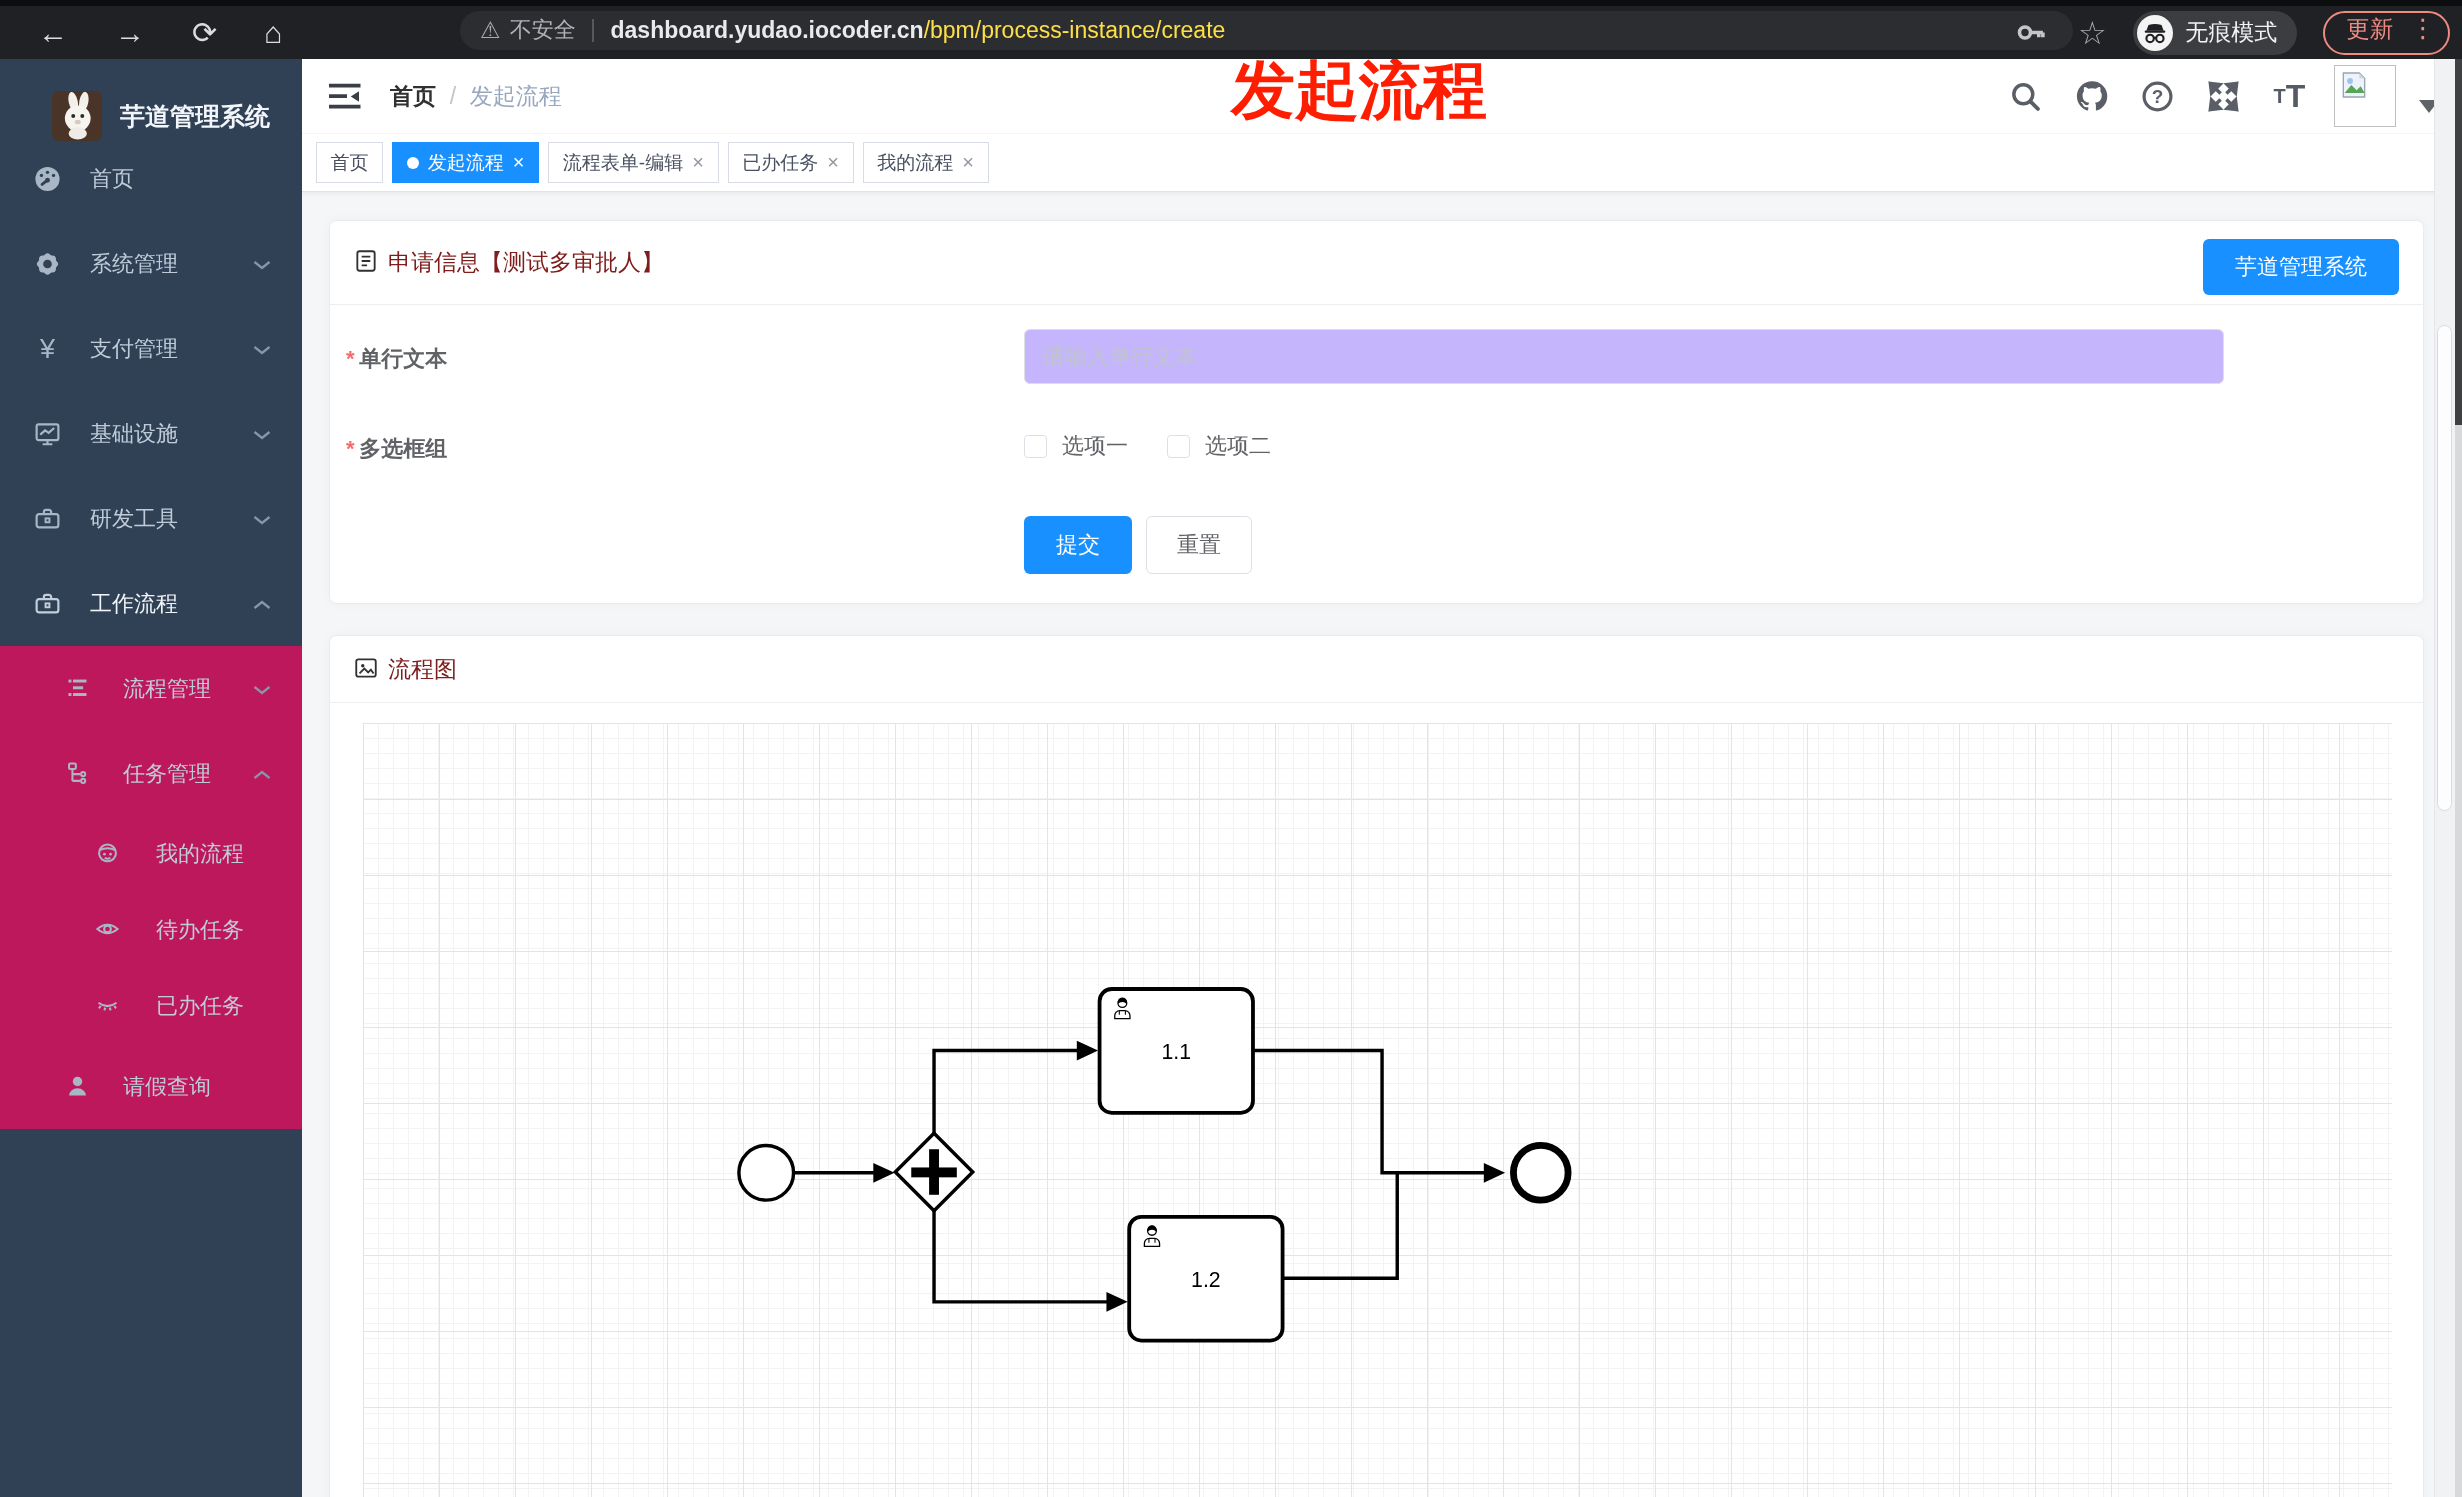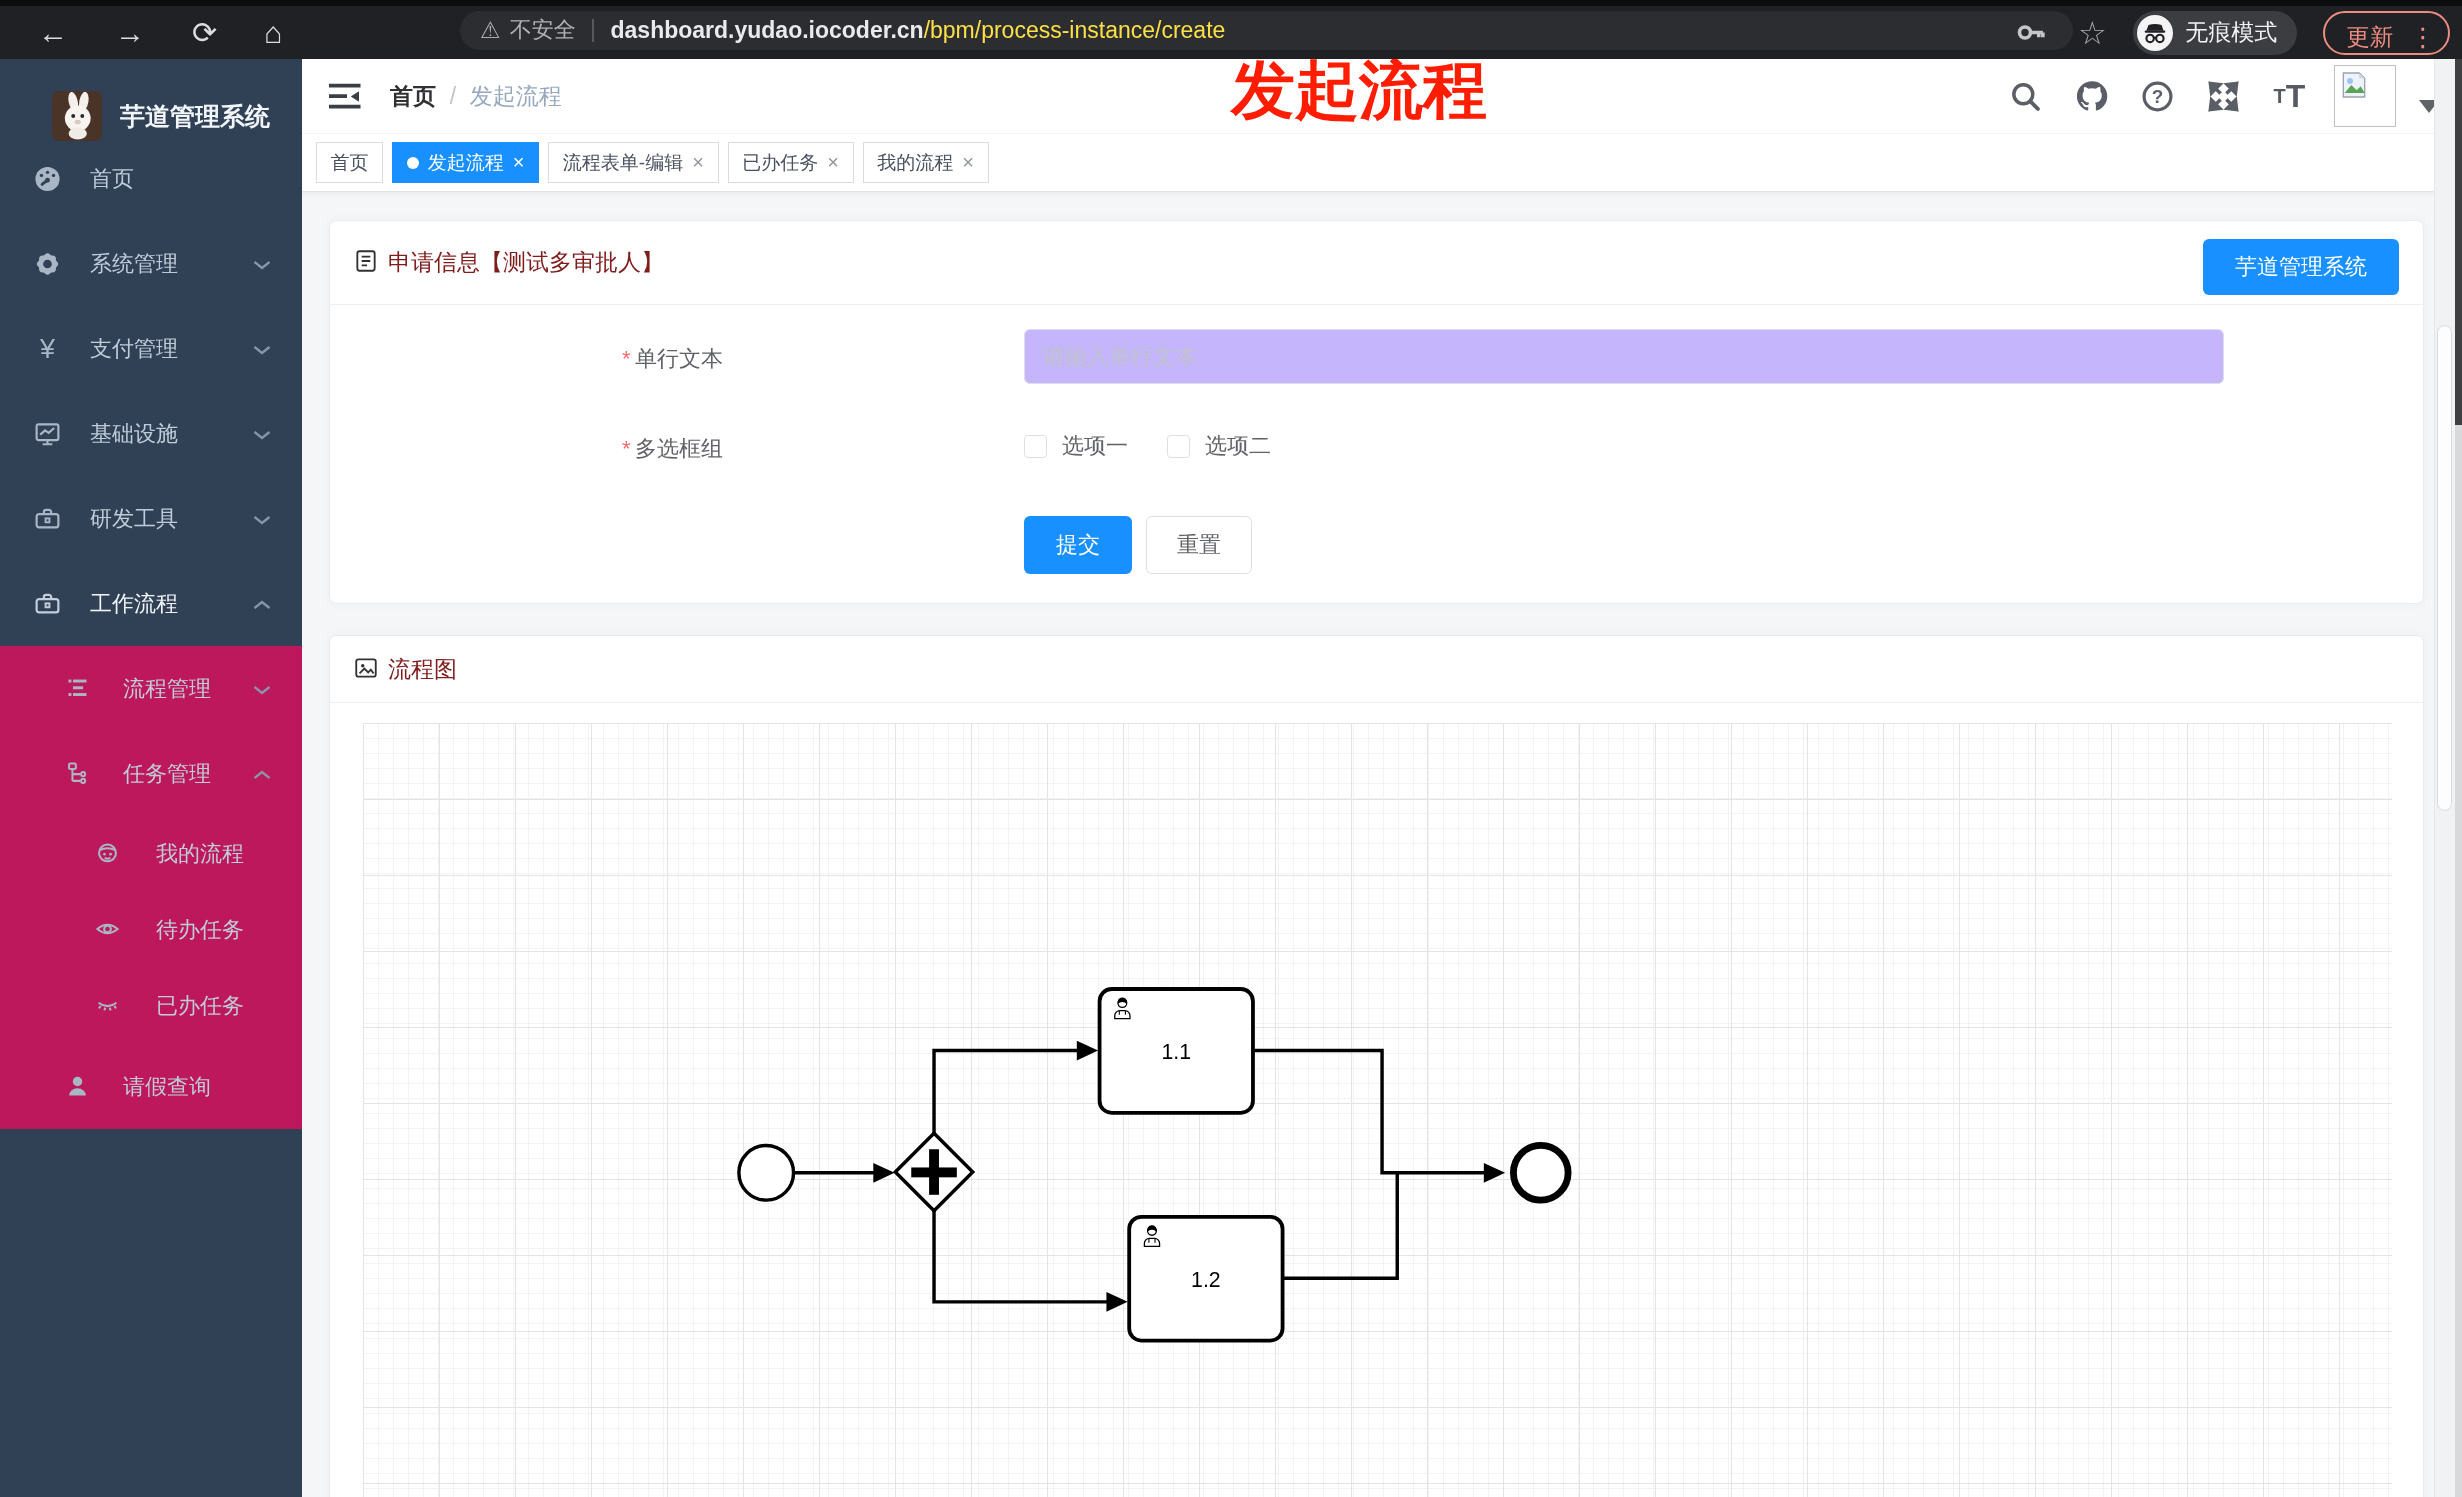--- a/index.html
+++ b/index.html
@@ -16,21 +16,21 @@
   .warn-glyph { font-size:23px; color:#a9adb2; margin-right:9px; }
   .security-label { font-size:22px; color:#aeb2b7; }
   .url-sep { width:1.5px; height:23px; background:#55585c; margin:0 16.7px; }
   .url-domain { font-size:23px; color:#e9eaec; font-weight:bold; }
   .url-path { font-size:23px; color:#fde047; }
   .chrome-right { position:absolute; right:12px; top:6px; height:53px; display:flex; align-items:center; gap:26px; }
   .star-glyph { font-size:32px; color:#a7abb0; }
   .incog-badge { height:44px; border-radius:22px; background:#3b3d40; display:flex; align-items:center; padding:0 20px 0 4.6px; gap:12px; }
   .incog-circle { width:36px; height:36px; border-radius:50%; background:#f4f4f5; display:flex; align-items:center; justify-content:center; }
   .incog-label { font-size:23px; color:#f1f2f3; }
-  .update-pill { height:44px; border:2.3px solid #ef8b80; border-radius:22px; display:flex; align-items:flex-end; padding:0 12px 0 21px; gap:16.7px; }
+  .update-pill { height:44px; border:2.3px solid #ef8b80; border-radius:22px; display:flex; align-items:flex-start; padding:0 12px 0 21px; gap:16.7px; }
   .update-label { font-size:23.5px; color:#ef8b80; }
   .update-dots { font-size:26px; color:#ef8b80; letter-spacing:0; }
 
   
   .sidebar { position:absolute; left:0; top:59px; width:302px; height:1439px; background:#304156; z-index:10; }
   .logo-row { display:flex; align-items:center; padding:32px 0 0 52px; gap:18px; }
   .logo-img { width:50px; height:50px; border-radius:6px; overflow:hidden; flex:0 0 auto; }
   .logo-title { font-size:25px; color:#f2f5fa; font-weight:bold; white-space:nowrap; }
   .menu { position:absolute; left:0; top:77px; width:302px; }
   .mi { position:relative; width:302px; height:85px; display:flex; align-items:center; color:#bfcbd9; font-size:22px; cursor:pointer; }
@@ -73,21 +73,21 @@
   .content { position:absolute; left:302px; top:191px; width:2160px; height:1306px; background:#f5f6f8; overflow:hidden; }
   .card { position:absolute; background:#fff; border:1.5px solid #e9ecef; border-radius:7.6px; box-shadow:0 0 10.6px rgba(0,0,0,.04); }
   .card1 { left:27px; top:29px; width:2095px; height:384px; }
   .card2 { left:27px; top:444px; width:2095px; height:1065px; }
   .card-head { display:flex; align-items:center; gap:9px; padding:0 23px; border-bottom:1.5px solid #eceff2; color:#303133; }
   .card1 .card-head { height:84px; }
   .card2 .card-head { height:67px; }
   .card-title { font-size:23px; color:#7f1d1d; }
   .select-other-btn { position:absolute; right:24px; top:18px; height:56px; padding:0 32px; background:#1890ff; border:none; border-radius:6px; color:#fff; font-size:22px; cursor:pointer; }
 
-  .form-label { position:absolute; left:4px; width:677px; text-align:center; font-size:22px; color:#606266; font-weight:normal; }
+  .form-label { position:absolute; left:16px; width:677px; text-align:left; font-size:22px; color:#606266; font-weight:bold; }
   .req-star { color:#f56c6c; margin-right:4.6px; }
   .text-input { position:absolute; left:694px; top:108px; width:1200px; height:55px; border:1.5px solid #dcdfe6; border-radius:6px; font-size:22px; color:#303133; padding:16px 18px; outline:none; background:#c4b5fd; font-family:"Liberation Sans","DejaVu Sans",sans-serif; }
   .text-input::placeholder { color:#c0c4cc; }
   .checkbox-row { position:absolute; left:694px; top:210px; display:flex; align-items:center; gap:39px; }
   .cb-item { display:flex; align-items:center; gap:15px; cursor:pointer; }
   .cb-box { width:23px; height:23px; border:1.5px solid #dcdfe6; border-radius:3.8px; background:#fff; }
   .cb-label { font-size:22px; color:#606266; }
   .submit-btn { position:absolute; left:694px; top:295px; width:108px; height:58px; background:#1890ff; color:#fff; border:none; border-radius:6px; font-size:22px; cursor:pointer; }
   .reset-btn { position:absolute; left:816px; top:295px; width:106px; height:58px; background:#fff; color:#606266; border:1.5px solid #dcdfe6; border-radius:6px; font-size:22px; cursor:pointer; }
 

